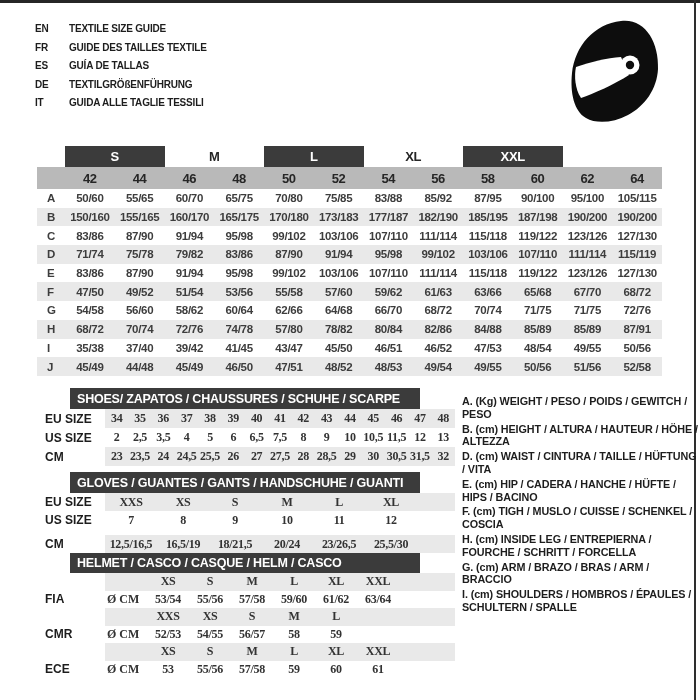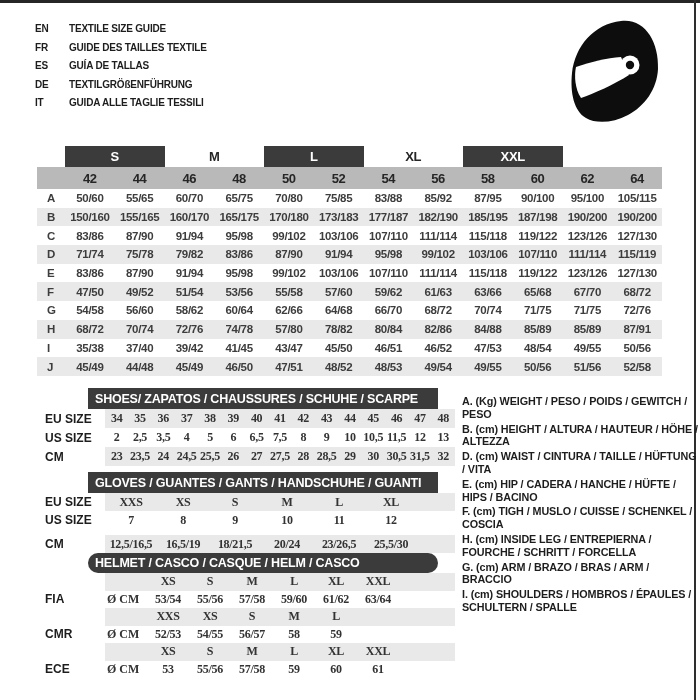--- a/index.html
+++ b/index.html
@@ -23,37 +23,37 @@
   .group-light{color:#262626;}
   .sizes-row{height:22px;background:#b9b9b9;font-size:13px;color:#262626;}
   .size-cell{display:flex;align-items:center;justify-content:center;}
   .data-row{height:18.7px;color:#3d3d3d;}
   .data-row.alt{background:#e9e9e9;}
   .row-label{display:flex;align-items:center;padding-left:10px;}
   .val-cell{display:flex;align-items:center;justify-content:center;white-space:nowrap;}
 
   
   .section{position:absolute;left:0;width:470px;}
-  .section-header{margin-left:88px;width:343px;background:#3b3b3b;color:#fff;display:flex;align-items:center;padding-left:7px;font-size:12.5px;letter-spacing:-0.2px;white-space:nowrap;}
+  .section-header{margin-left:70px;width:343px;background:#3b3b3b;color:#fff;display:flex;align-items:center;padding-left:7px;font-size:12.5px;letter-spacing:-0.2px;white-space:nowrap;}
   .sec-row{position:relative;display:flex;align-items:stretch;}
   .sec-label{position:absolute;left:45px;top:0;bottom:0;display:flex;align-items:center;font-size:12px;color:#1d1d1d;white-space:nowrap;}
   .band{margin-left:105px;width:350px;display:flex;font-family:Liberation Serif, serif;}
   .band.shade{background:#e9e9e9;}
   .cell{display:flex;align-items:center;justify-content:center;font-size:11.5px;letter-spacing:-0.3px;color:#333;white-space:nowrap;}
 
   .shoes .section-header{height:21px;}
   .shoes .sec-row{height:19px;}
   .shoes .cell{flex:1;font-size:12px;}
 
   .gloves .section-header{height:21px;}
   .gloves .sec-row{height:18px;}
   .gloves .cell{width:52px;font-size:12px;}
   .gloves .gap{margin-top:6px;}
 
-  .helmetsec .section-header{height:20px;border-radius:10px;}
+  .helmetsec .section-header{height:20px;}
   .helmetsec .sec-row{height:17.5px;}
   .helmetsec .diam{width:40px;display:flex;align-items:center;padding-left:2px;font-size:12px;color:#333;white-space:nowrap;}
   .helmetsec .cell{width:42px;font-size:12px;}
 
   
   .legend{position:absolute;left:462px;top:395px;width:238px;font-size:10.8px;line-height:12.8px;color:#1d1d1d;letter-spacing:-0.1px;}
   .legend-item{margin-bottom:2px;}
 </style>
 </head>
 <body>

